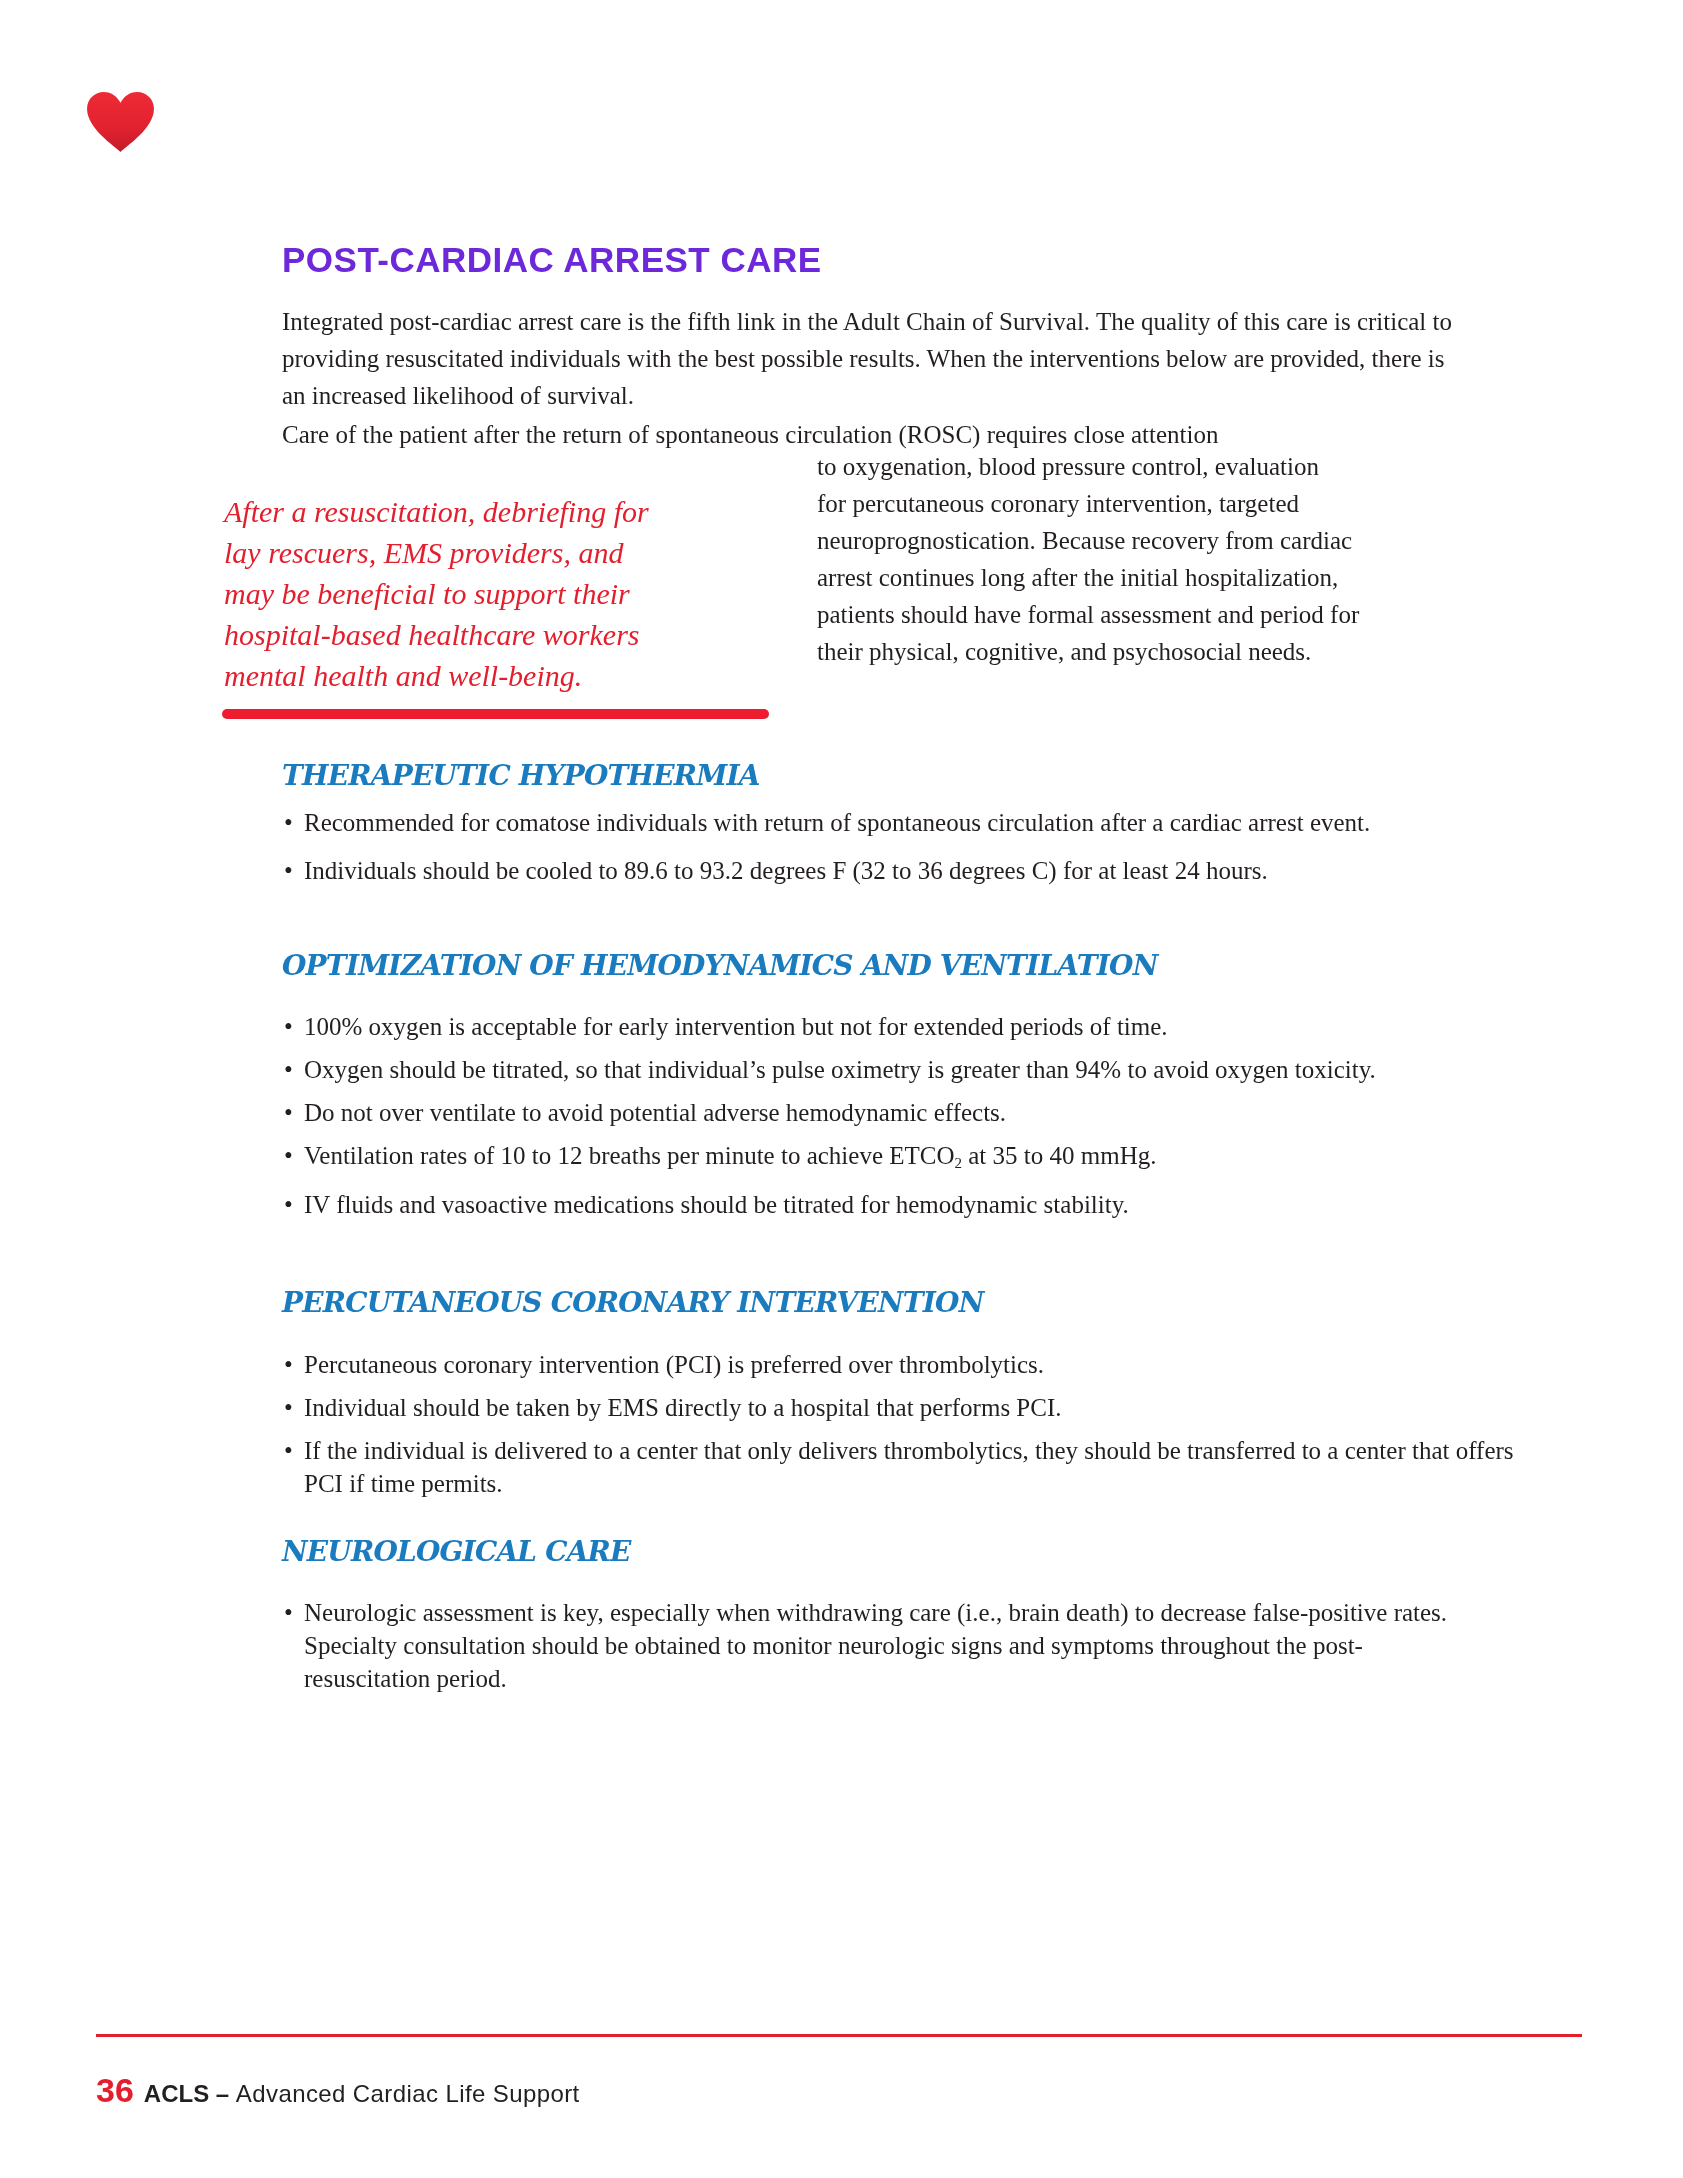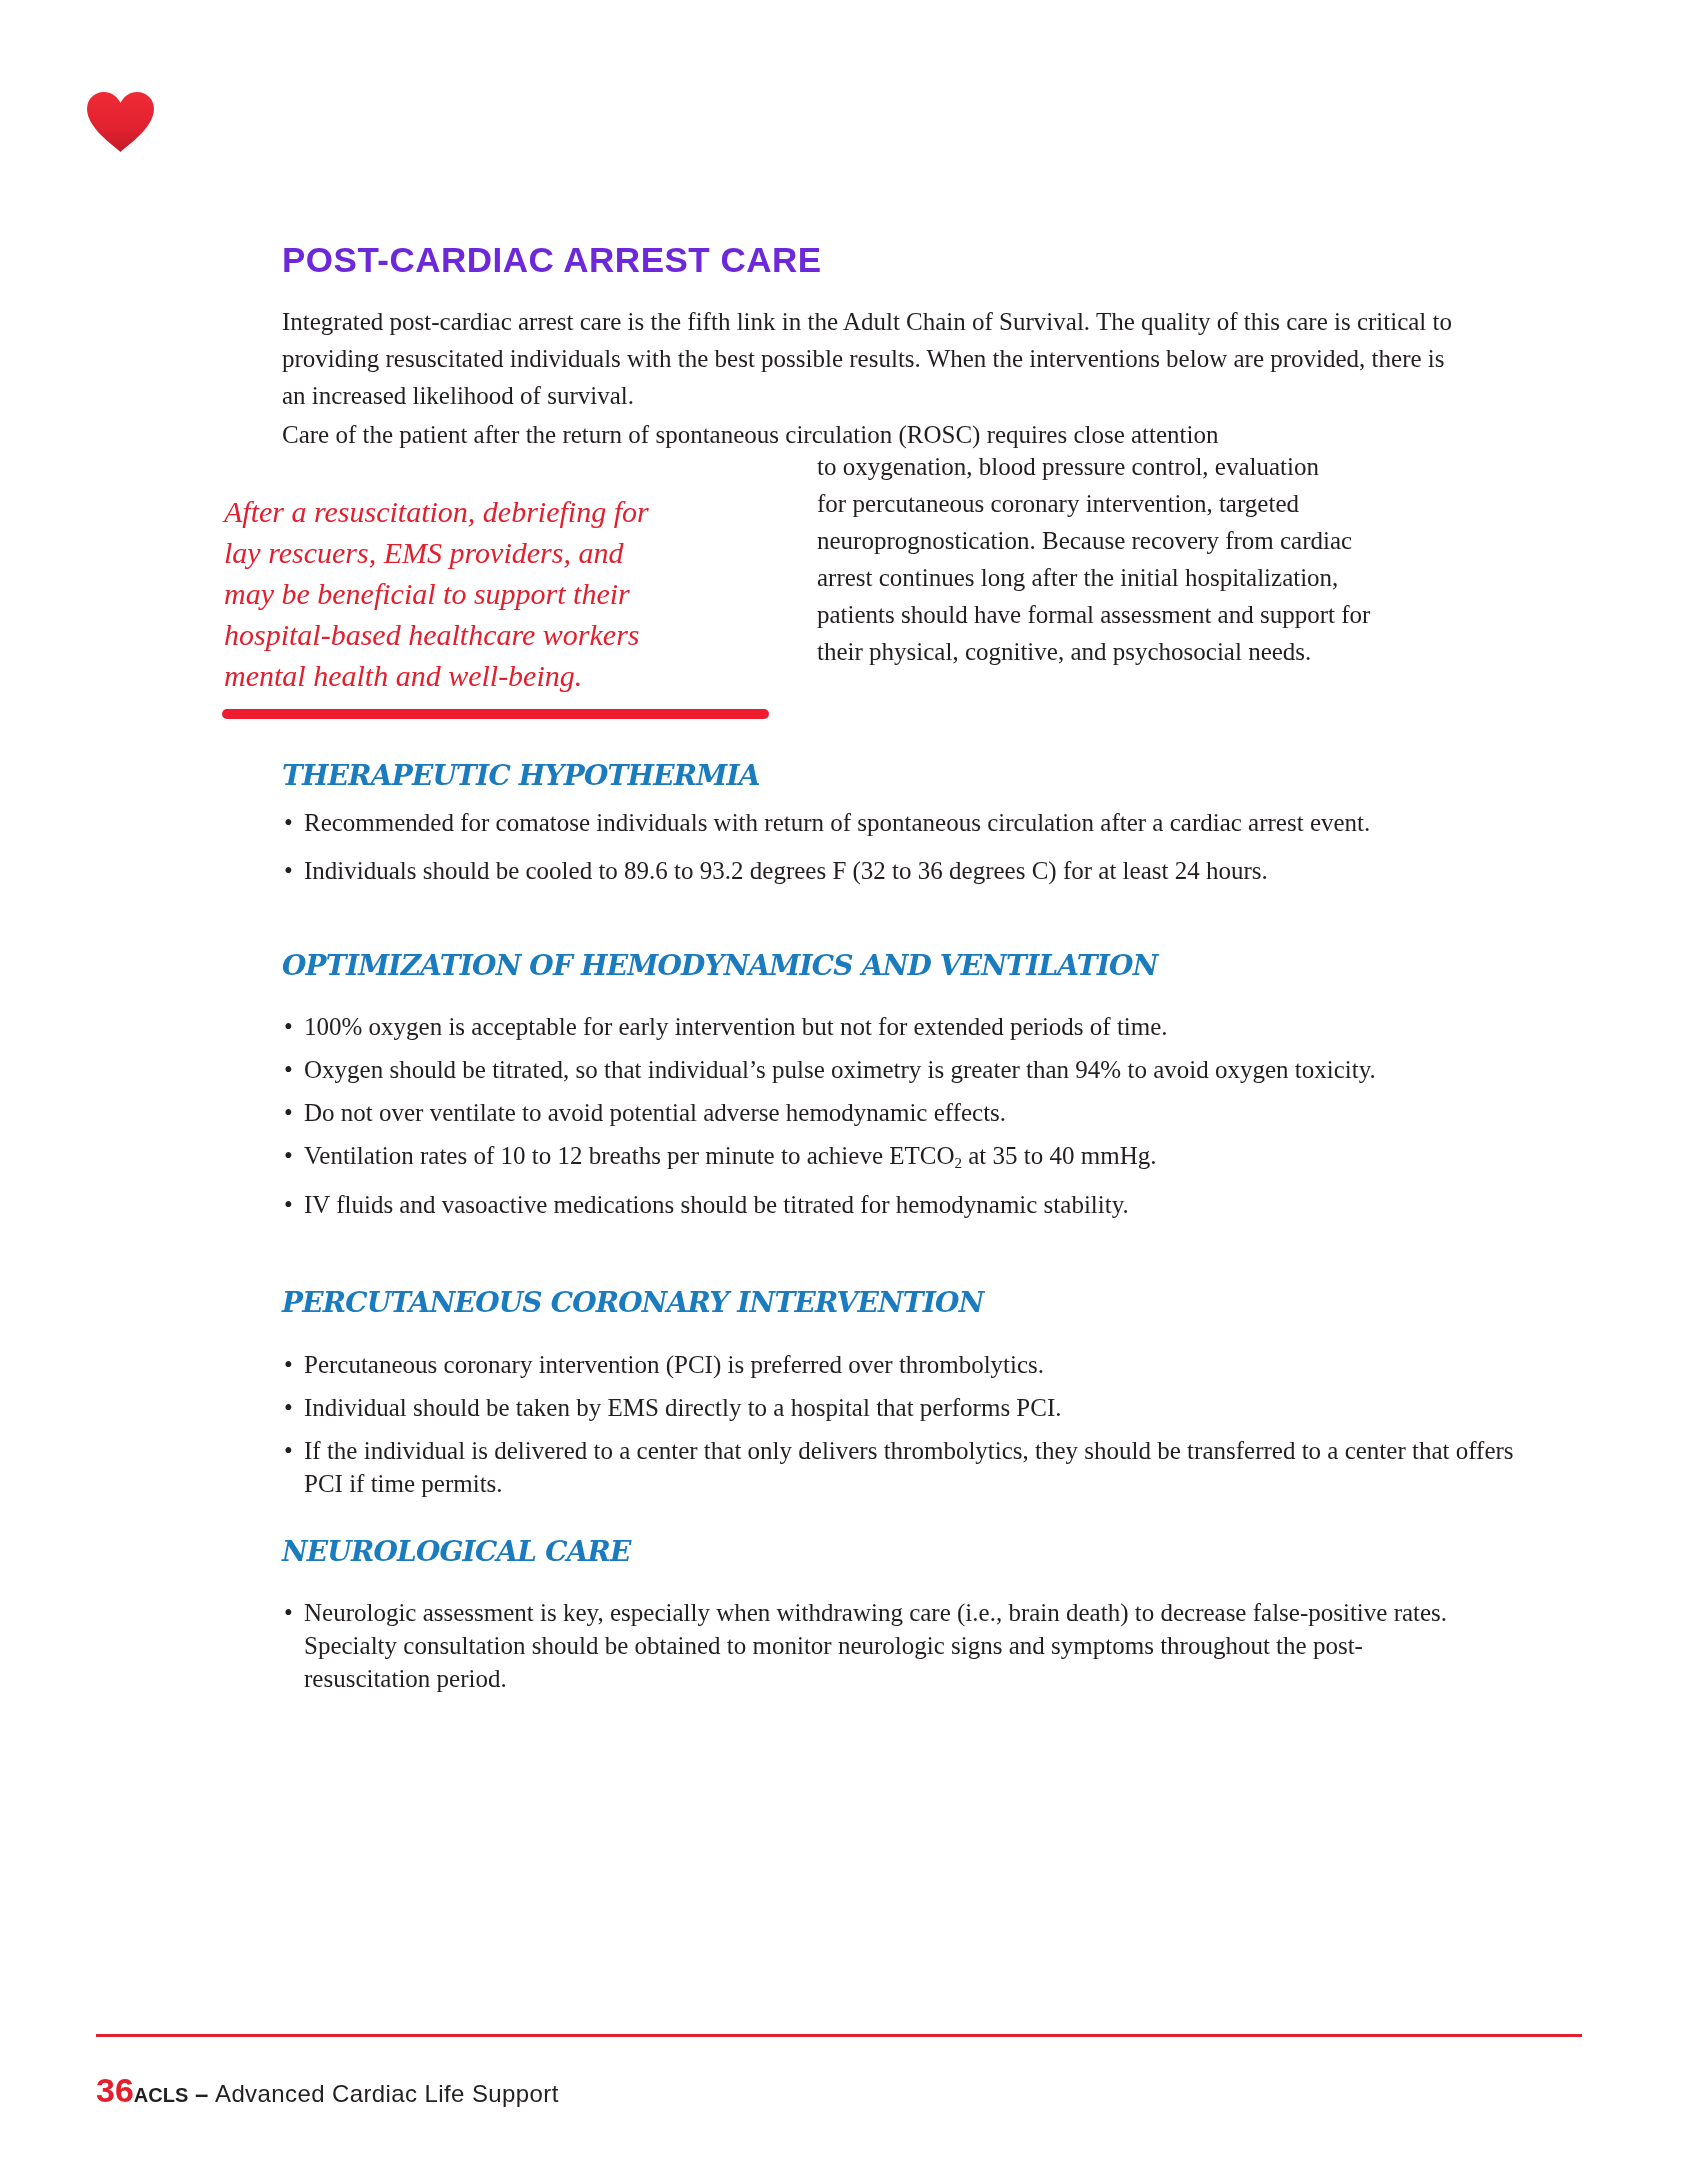--- a/index.html
+++ b/index.html
@@ -139,21 +139,22 @@
     }
     .footer .page-num {
       color: #e31e2d;
       font-weight: 700;
       font-size: 34px;
       vertical-align: baseline;
     }
     .footer .book {
       color: #231f20;
       font-weight: 700;
-      font-size: 20px;
+      font-size: 24px;
+      margin-left: 10px;
     }
     .footer .dash {
       color: #231f20;
       font-weight: 700;
       font-size: 24px;
     }
     .footer .subtitle {
       color: #231f20;
       font-weight: 400;
       font-size: 24px;
@@ -178,21 +179,21 @@
 <h1 class="page-title">POST-CARDIAC ARREST CARE</h1>
 
 <p class="body-text intro">Integrated post-cardiac arrest care is the fifth link in the Adult Chain of Survival. The quality of this care is critical to providing resuscitated individuals with the best possible results. When the interventions below are provided, there is an increased likelihood of survival.</p>
 
 <p class="body-text rosc-first">Care of the patient after the return of spontaneous circulation (ROSC) requires close attention</p>
 <p class="body-text rosc-rest">
   <span>to oxygenation, blood pressure control, evaluation</span>
   <span>for percutaneous coronary intervention, targeted</span>
   <span>neuroprognostication. Because recovery from cardiac</span>
   <span>arrest continues long after the initial hospitalization,</span>
-  <span>patients should have formal assessment and support for</span>
+  <span>patients should have formal assessment and period for</span>
   <span>their physical, cognitive, and psychosocial needs.</span>
 </p>
 
 <blockquote class="pull-quote">
   <span>After a resuscitation, debriefing for</span>
   <span>lay rescuers, EMS providers, and</span>
   <span>may be beneficial to support their</span>
   <span>hospital-based healthcare workers</span>
   <span>mental health and well-being.</span>
 </blockquote>

